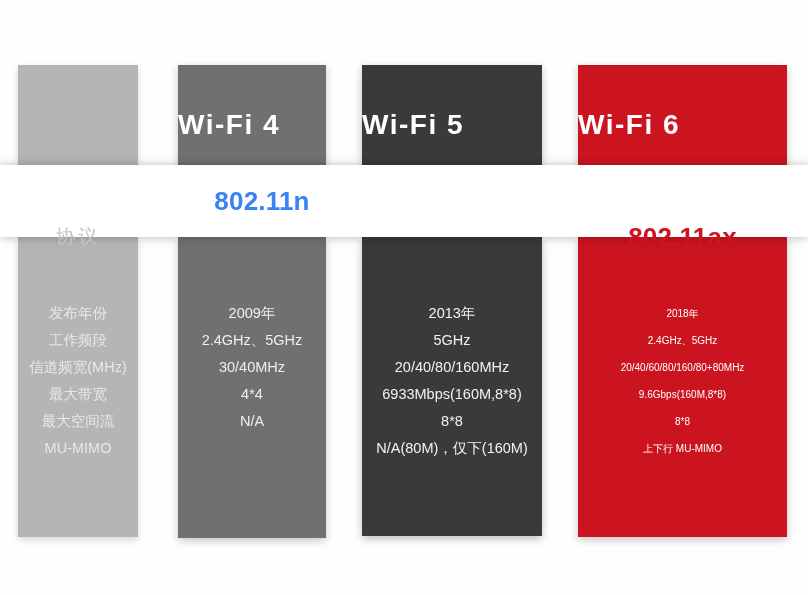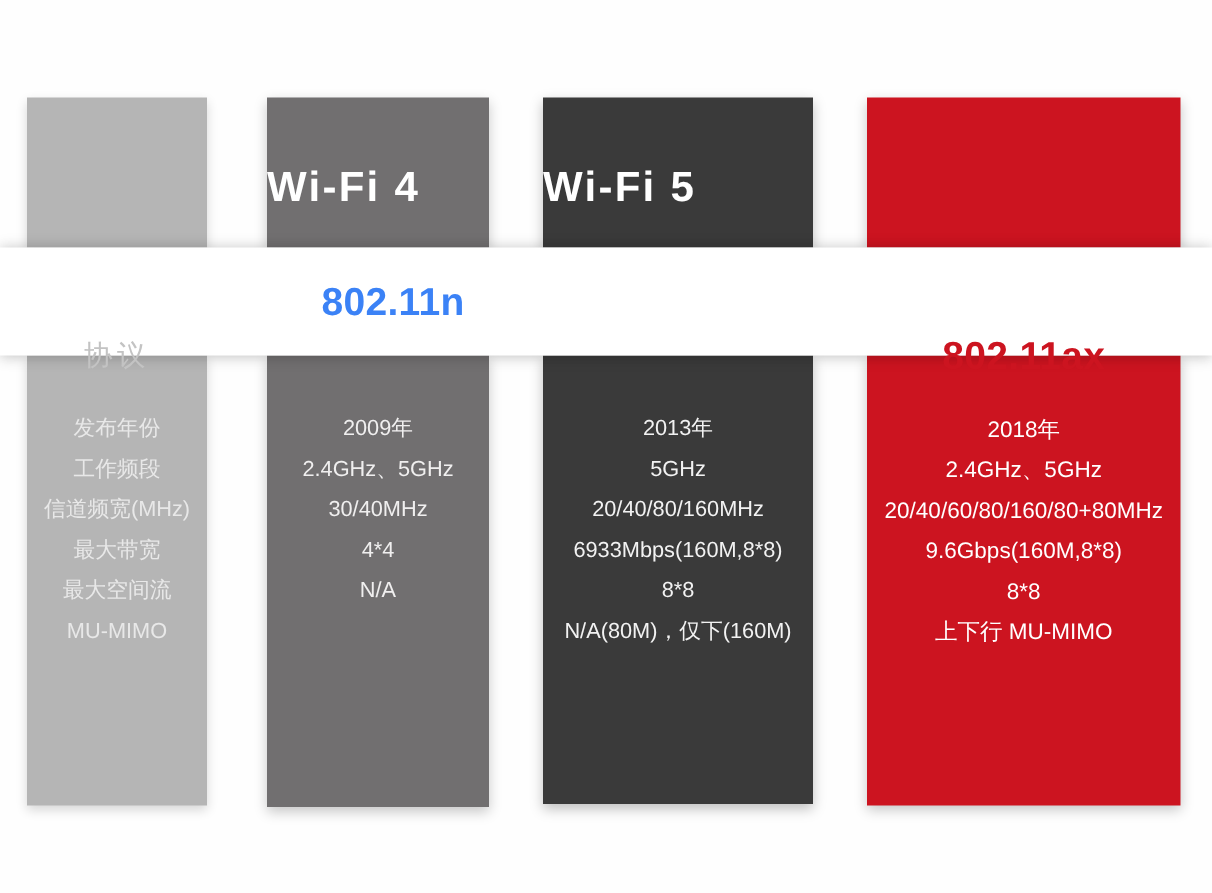--- a/index.html
+++ b/index.html
@@ -18,21 +18,21 @@
     box-sizing:border-box;
     text-align:center;
   }
   .col .headcell{
     position:absolute;left:0;right:0;top:0;height:120px;
     display:flex;align-items:center;justify-content:flex-start;
   }
   .col .bodycell{
     position:absolute;left:0;right:0;top:172px;bottom:0;
     display:flex;flex-direction:column;align-items:center;
-    padding-top:36px;
+    padding-top:63px;
     box-sizing:border-box;
   }
   .col .seg-top{
     position:absolute;left:0;right:0;top:0;height:100px;
   }
   .col .seg-bot{
     position:absolute;left:0;right:0;top:172px;bottom:0;
   }
 
   .wifi-title{
@@ -88,21 +88,21 @@
     display:flex;align-items:center;justify-content:center;
     font-size:26px;font-weight:bold;
     letter-spacing:0.2px;
   }
   #band-label{left:18px;width:120px;font-size:19px;font-weight:normal;color:#c3c3c3;letter-spacing:3px;margin-top:36px;}
   #band-wifi4{left:188px;width:148px;color:#3b82f6;}
   #band-wifi5{left:362px;width:180px;color:#333333;}
   #band-wifi6{left:578px;width:209px;color:#cc1420;margin-top:36px;}
 
   
-  #col-wifi6 .rowtext{font-size:15px;}
+  #col-wifi6 .rowtext{font-size:10px;}
 </style>
 </head>
 <body>
 
 <div id="stage">
 
   <div class="col" id="col-label">
     <div class="seg-top"></div>
     <div class="seg-bot"></div>
     <div class="bodycell">
@@ -142,20 +142,23 @@
       <div class="rowtext">20/40/80/160MHz</div>
       <div class="rowtext">6933Mbps(160M,8*8)</div>
       <div class="rowtext">8*8</div>
       <div class="rowtext">N/A(80M)，仅下(160M)</div>
     </div>
   </div>
 
   <div class="col" id="col-wifi6">
     <div class="seg-top"></div>
     <div class="seg-bot"></div>
+    <div class="headcell">
+      <span class="wifi-title">Wi-Fi 6</span>
+    </div>
     <div class="bodycell">
       <div class="rowtext">2018年</div>
       <div class="rowtext">2.4GHz、5GHz</div>
       <div class="rowtext">20/40/60/80/160/80+80MHz</div>
       <div class="rowtext">9.6Gbps(160M,8*8)</div>
       <div class="rowtext">8*8</div>
       <div class="rowtext">上下行 MU-MIMO</div>
     </div>
   </div>
 

